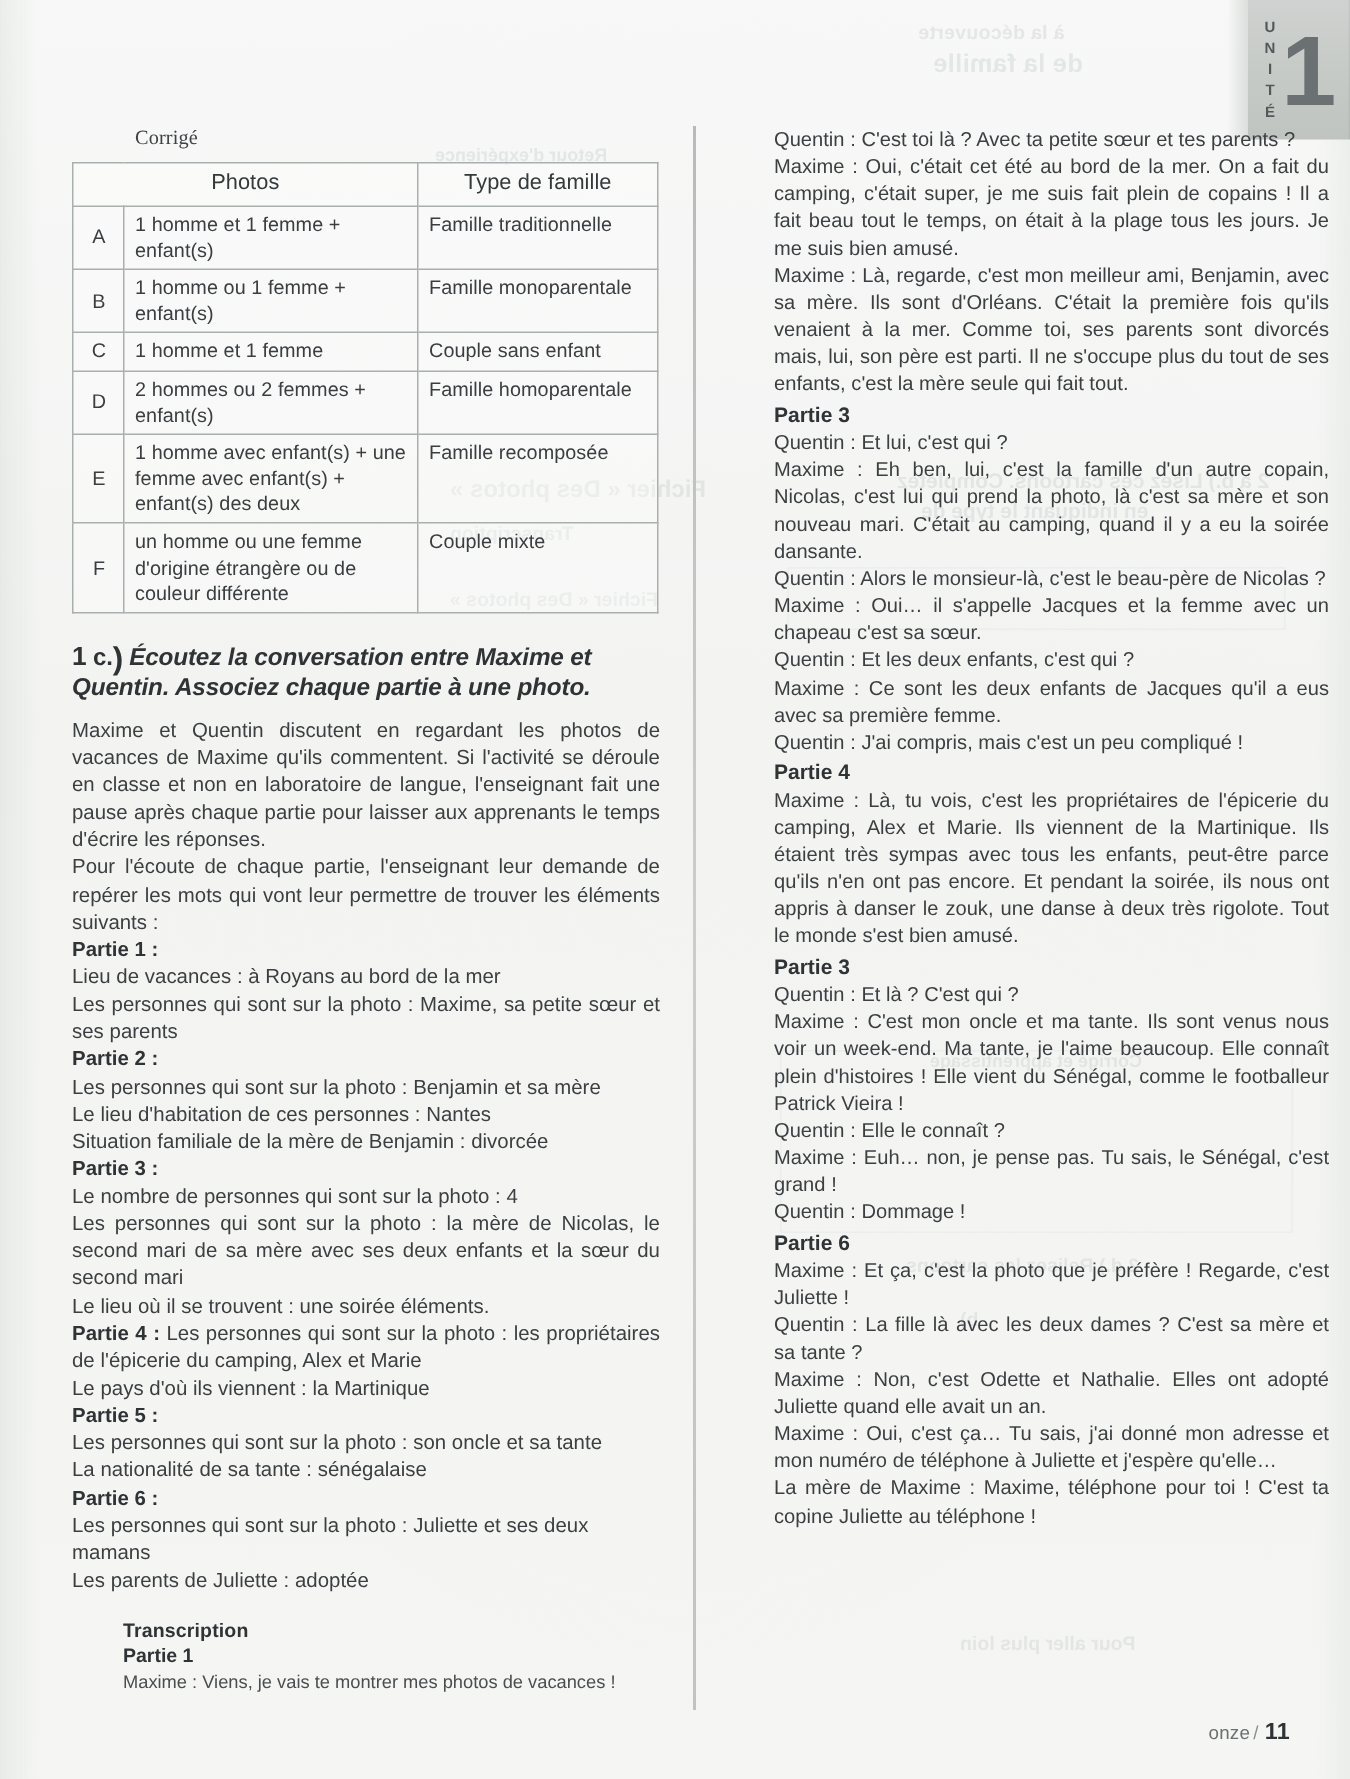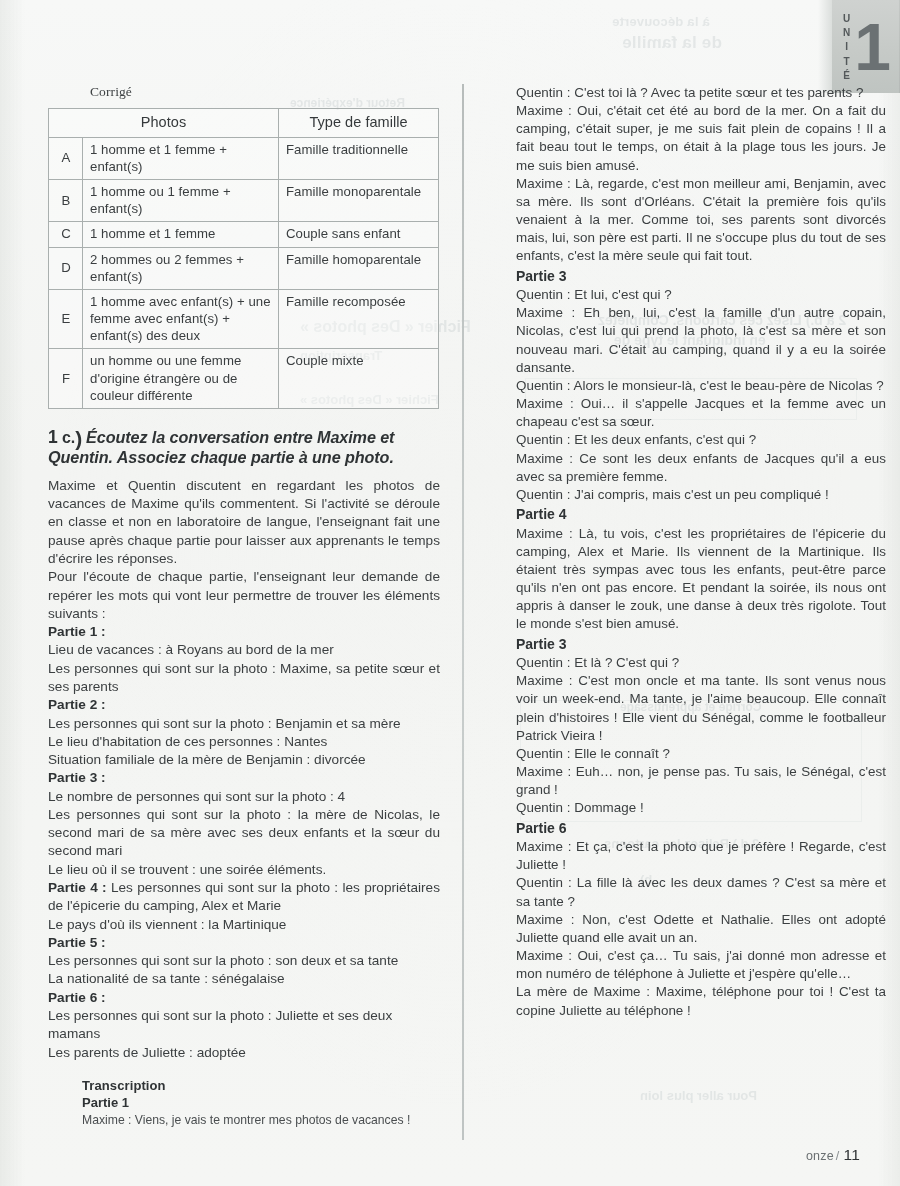--- a/index.html
+++ b/index.html
@@ -272,21 +272,21 @@
   .footer {
     position: absolute;
     right: 40px;
     bottom: 22px;
     font-size: 12.5px;
     color: #5a5f61;
     letter-spacing: .2px;
   }
   .footer .page-word { color: #6a6f71; }
   .footer .page-num {
-    font-weight: 400;
+    font-weight: 700;
     font-size: 15.5px;
     color: #2f3335;
     margin-left: 2px;
   }
   .footer .slash { margin: 0 2px; color: #8a8f91; }
 </style>
 </head>
 <body>
 
 <div class="page">
@@ -383,21 +383,21 @@
 
     <div class="line"><span class="partie-label">Partie 3 :</span></div>
     <div class="line">Le nombre de personnes qui sont sur la photo : 4</div>
     <div class="line line-just">Les personnes qui sont sur la photo : la mère de Nicolas, le second mari de sa mère avec ses deux enfants et la sœur du second mari</div>
     <div class="line">Le lieu où il se trouvent : une soirée éléments.</div>
 
     <div class="line line-just"><span class="partie-label">Partie 4 :</span><span>&nbsp;</span><span>Les personnes qui sont sur la photo : les propriétaires de l'épicerie du camping, Alex et Marie</span></div>
     <div class="line">Le pays d'où ils viennent : la Martinique</div>
 
     <div class="line"><span class="partie-label">Partie 5 :</span></div>
-    <div class="line">Les personnes qui sont sur la photo : son deux et sa tante</div>
+    <div class="line">Les personnes qui sont sur la photo : son oncle et sa tante</div>
     <div class="line">La nationalité de sa tante : sénégalaise</div>
 
     <div class="line"><span class="partie-label">Partie 6 :</span></div>
     <div class="line">Les personnes qui sont sur la photo : Juliette et ses deux mamans</div>
     <div class="line">Les parents de Juliette : adoptée</div>
 
     <div class="transcription">
       <div class="transcription-title">Transcription</div>
       <div class="transcription-partie">Partie 1</div>
       <div class="transcription-line">Maxime : Viens, je vais te montrer mes photos de vacances !</div>

